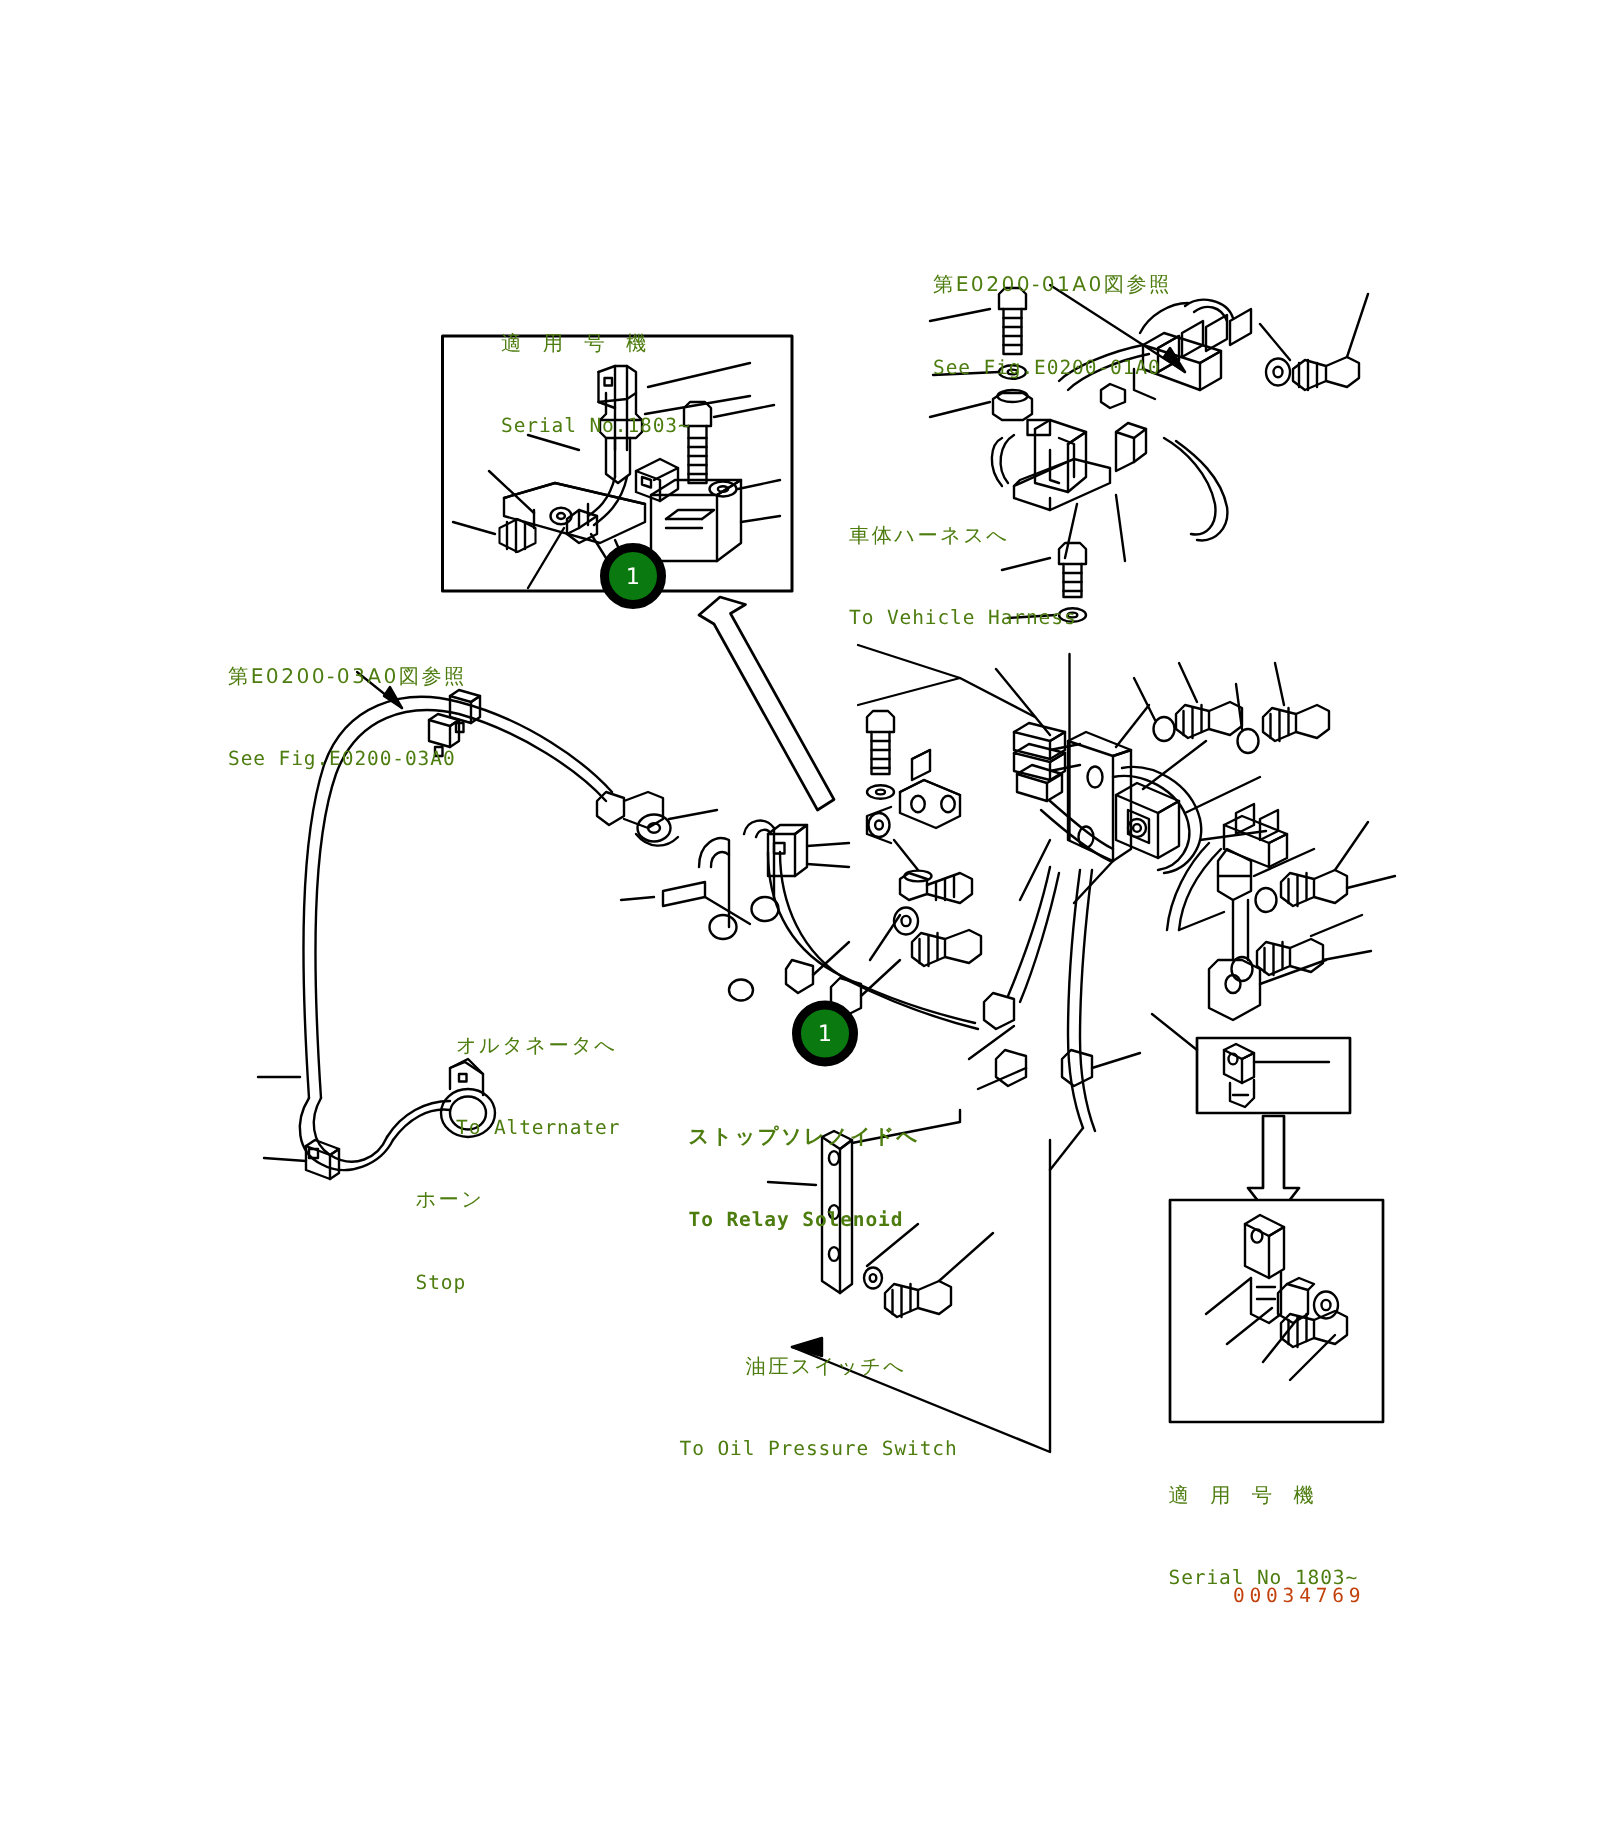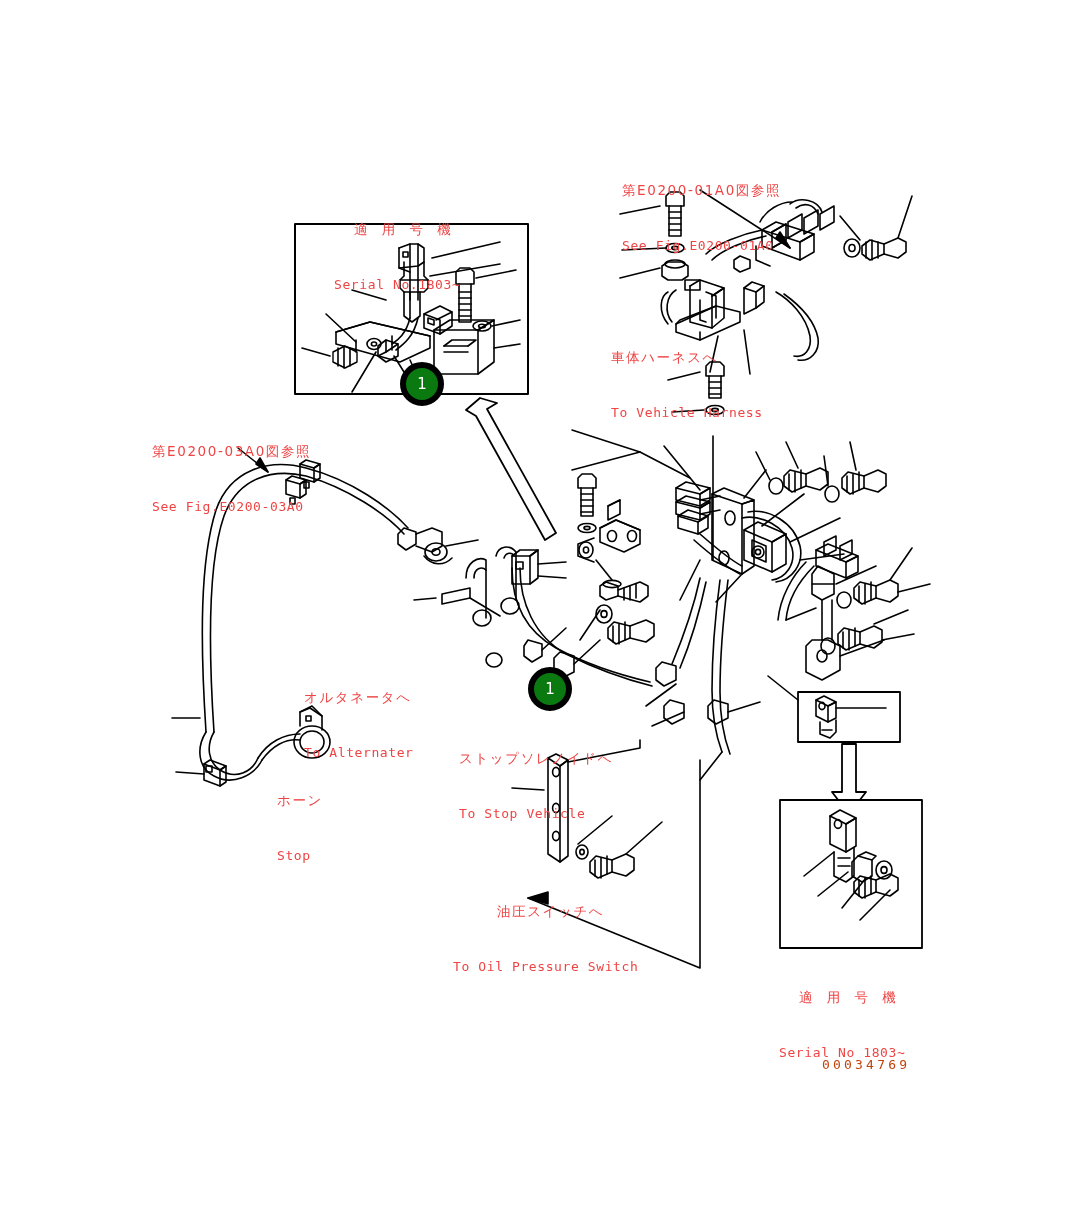--- a/index.html
+++ b/index.html
@@ -20,37 +20,37 @@
   }
   svg.sheet {
     position: absolute;
     left: 0;
     top: 0;
     width: 1068px;
     height: 1219px;
   }
   .lbl {
     position: absolute;
-    color: #ef4444;
+    color: #4d7c0f;
     white-space: pre;
     line-height: 1.22;
   }
   .lbl .jp {
     display: block;
     font-family: "DejaVu Sans", sans-serif;
     font-size: 13.5px;
     letter-spacing: 1.6px;
   }
   .lbl .en {
     display: block;
     font-family: "DejaVu Sans Mono", monospace;
     font-size: 13px;
     letter-spacing: 0.6px;
   }
-  .lbl.wide .jp { letter-spacing: 5px; margin-left: 20px; }
+  .lbl.wide .jp { letter-spacing: 5px; }
   .drawing-no {
     position: absolute;
     font-family: "DejaVu Sans Mono", monospace;
     font-size: 13px;
     letter-spacing: 3.2px;
     color: #c2410c;
   }
   .callout {
     position: absolute;
     width: 44px;
@@ -494,39 +494,39 @@
   <div class="lbl" style="left:622px; top:143px;">
     <span class="jp">第E0200-01A0図参照</span>
     <span class="en">See Fig.E0200-01A0</span>
   </div>
 
   <div class="lbl" style="left:152px; top:404px;">
     <span class="jp">第E0200-03A0図参照</span>
     <span class="en">See Fig.E0200-03A0</span>
   </div>
 
-  <div class="lbl" style="left:566px; top:310px;margin-left:45px;">
+  <div class="lbl" style="left:566px; top:310px;">
     <span class="jp">車体ハーネスへ</span>
     <span class="en">To Vehicle Harness</span>
   </div>
 
 
   <div class="lbl" style="left:304px; top:650px;">
     <span class="jp">オルタネータへ</span>
     <span class="en">To Alternater</span>
   </div>
 
   <div class="lbl" style="left:277px; top:753px;">
     <span class="jp">ホーン</span>
     <span class="en">Stop</span>
   </div>
 
-  <div class="lbl" style="left:459px; top:711px;">
+  <div class="lbl" style="left:459px; top:711px;font-weight:bold;">
     <span class="jp">ストップソレノイドへ</span>
-    <span class="en">To Stop Vehicle</span>
+    <span class="en">To Relay Solenoid</span>
   </div>
 
   <div class="lbl" style="left:453px; top:864px;">
     <span class="jp" style="margin-left:44px;">油圧スイッチへ</span>
     <span class="en">To Oil Pressure Switch</span>
   </div>
 
   <div class="lbl wide" style="left:779px; top:950px;">
     <span class="jp">適 用 号 機</span>
     <span class="en">Serial No 1803~</span>

